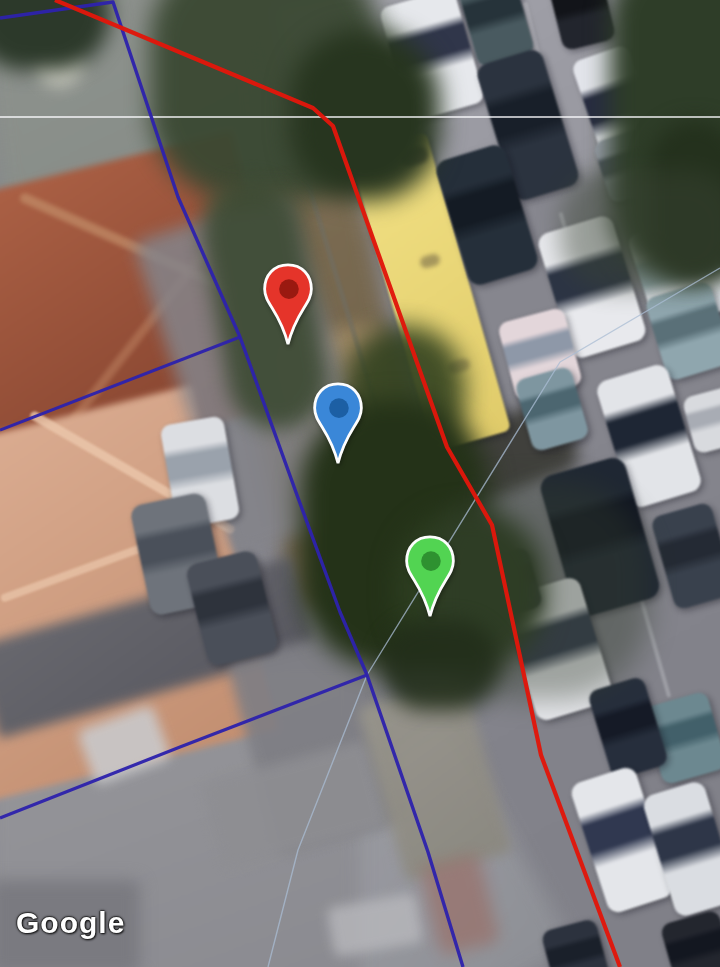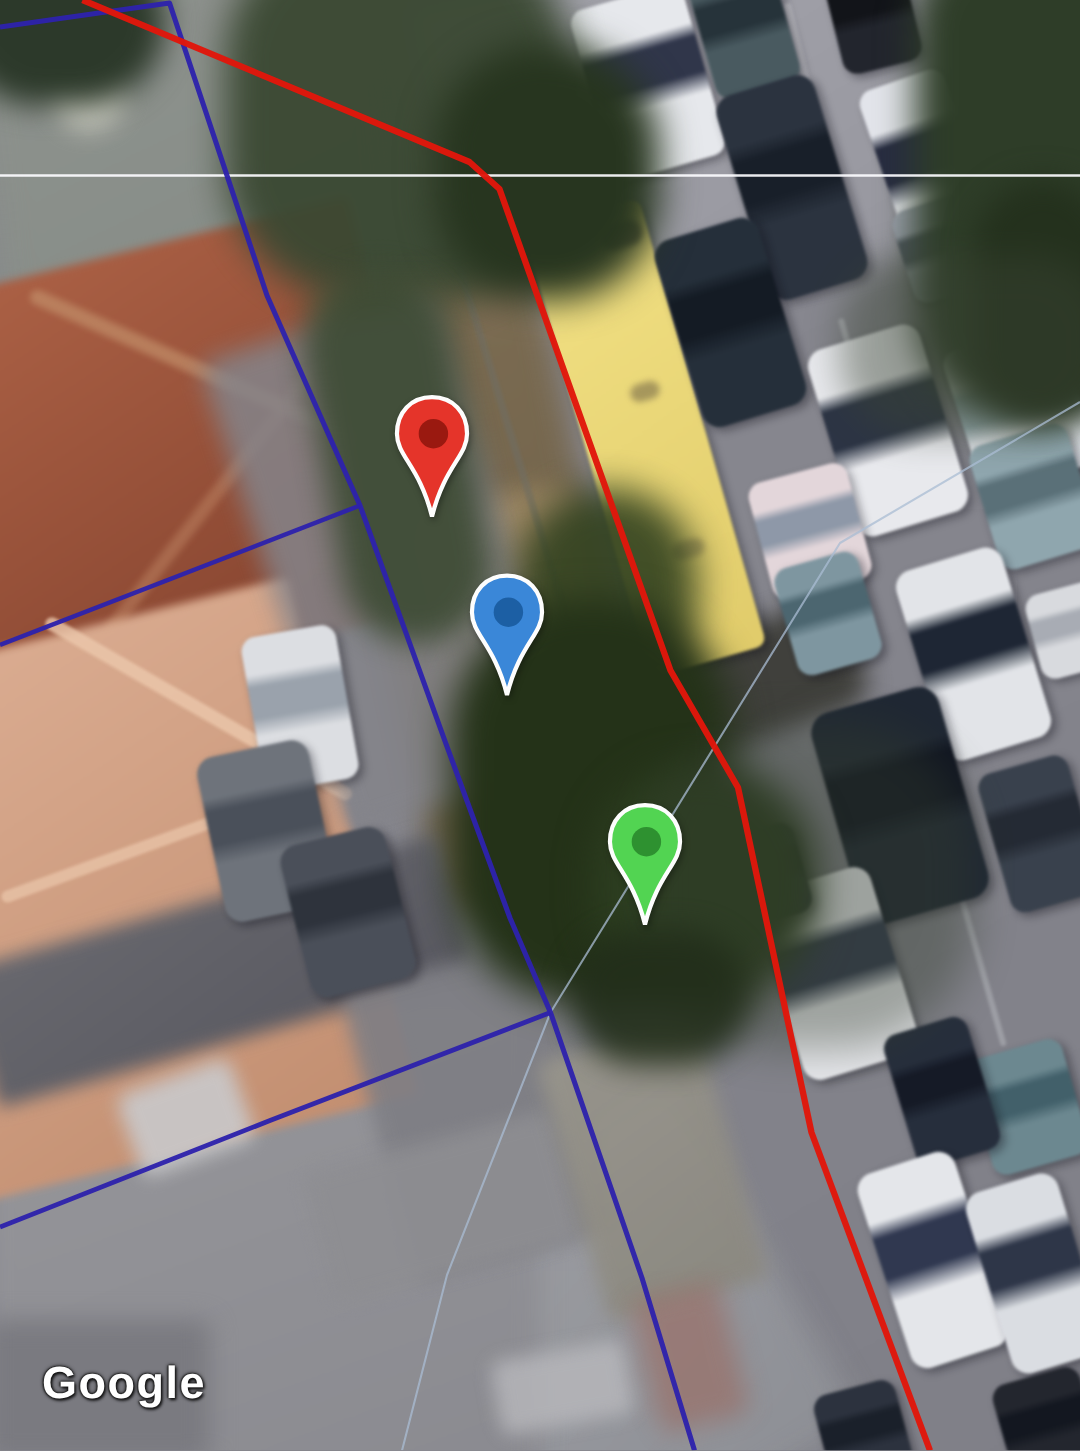--- a/index.html
+++ b/index.html
@@ -4,21 +4,21 @@
 <style>
   html,body{margin:0;padding:0;}
   body{width:720px;height:967px;overflow:hidden;background:#83838a;font-family:"Liberation Sans",sans-serif;}
   .stage{position:relative;width:720px;height:967px;overflow:hidden;background:#85858c;}
   #scene{position:absolute;inset:0;z-index:1;}
   .sc{position:absolute;}
   #overlay{position:absolute;inset:0;z-index:5;pointer-events:none;}
   #markers{position:absolute;inset:0;z-index:6;}
   .pin{position:absolute;filter:drop-shadow(1px 2px 2px rgba(0,0,0,.35));}
   .watermark{
-    position:absolute;left:28px;top:906px;z-index:7;
+    position:absolute;left:16px;top:906px;z-index:7;
     color:#ffffff;font-size:30px;font-weight:bold;letter-spacing:1px;
     text-shadow:0 0 3px rgba(20,20,20,.9),1px 1px 2px rgba(0,0,0,.85),
                 -1px 0 1px rgba(40,40,40,.7),0 -1px 1px rgba(40,40,40,.7);
   }
 </style>
 </head>
 <body>
 
 <div class="stage">
   <div id="scene">

